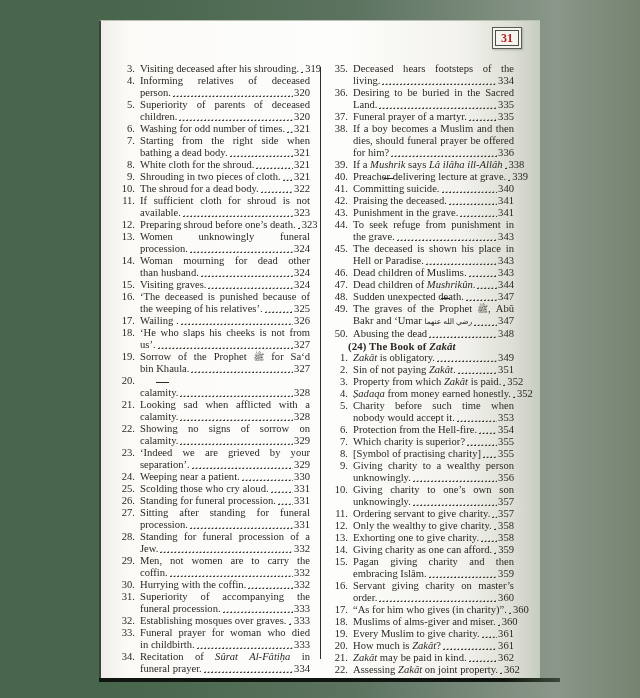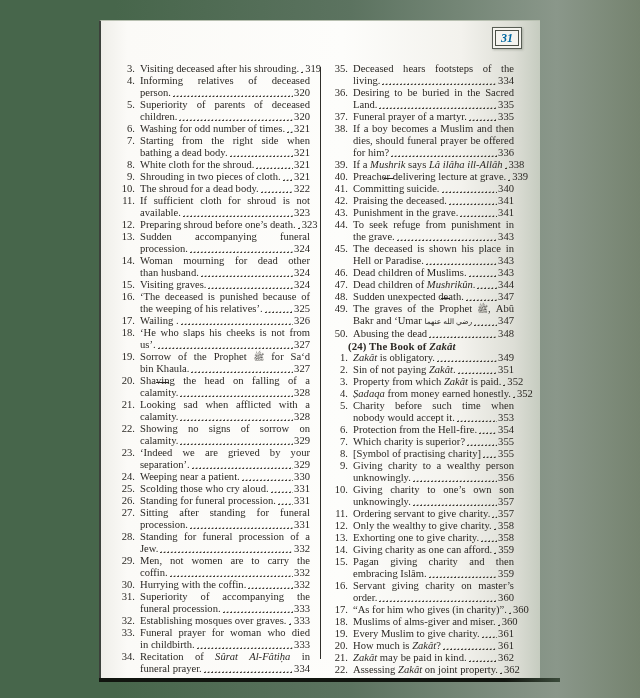--- a/index.html
+++ b/index.html
@@ -22,21 +22,21 @@
     background:linear-gradient(90deg,#11150f 0,#11150f 88%,#3a4a3a 100%);
   }
   .pagenum-box{
     position:absolute;left:391px;top:6px;width:30px;height:22px;
     border:1px solid #585d54;padding:2px;box-sizing:border-box;
     background:#f5f4ef;box-shadow:1px 1px 2px rgba(90,100,85,.35);
   }
   .pagenum-inner{
     width:100%;height:100%;border:1px solid #4b5046;box-sizing:border-box;
     display:flex;align-items:center;justify-content:center;
-    font-weight:bold;font-size:12px;color:#0369a1;font-style:italic;
+    font-weight:bold;font-size:12px;color:#b91c1c;
   }
   .cols{position:absolute;left:14px;top:42px;display:flex;}
   .col{font-size:10.6px;line-height:12px;}
   .col-left{width:195px;margin-right:18px;}
   .col-right{width:186px;}
   .divider{position:absolute;left:219px;top:46px;width:1px;height:592px;background:#2f2e2a;}
   .entry{margin:0;}
   .line{display:flex;align-items:baseline;}
   .num{width:20px;text-align:right;margin-right:5px;flex:none;}
   .t{min-width:0;}
@@ -177,21 +177,21 @@
             <span class="rest">
               <span class="t">Preparing shroud before one’s death.</span>
               <span class="dots"></span>
               <span class="pg">323</span>
             </span>
           </div>
         </div>
         <div class="entry">
           <div class="line">
             <span class="num">13.</span>
-            <span class="t mid">Sudden accompanying funeral</span>
+            <span class="t mid">Women unknowingly funeral</span>
           </div>
           <div class="line">
             <span class="num"></span>
             <span class="rest">
               <span class="t">procession.</span>
               <span class="dots"></span>
               <span class="pg">324</span>
             </span>
           </div>
         </div>
@@ -267,21 +267,20 @@
             <span class="rest">
               <span class="t">bin <span class="u">Kh</span>aula.</span>
               <span class="dots"></span>
               <span class="pg">327</span>
             </span>
           </div>
         </div>
         <div class="entry">
           <div class="line">
             <span class="num">20.</span>
-            <span class="t mid">Shaving the head on falling of a</span>
           </div>
           <div class="line">
             <span class="num"></span>
             <span class="rest">
               <span class="t">calamity.</span>
               <span class="dots"></span>
               <span class="pg">328</span>
             </span>
           </div>
         </div>

